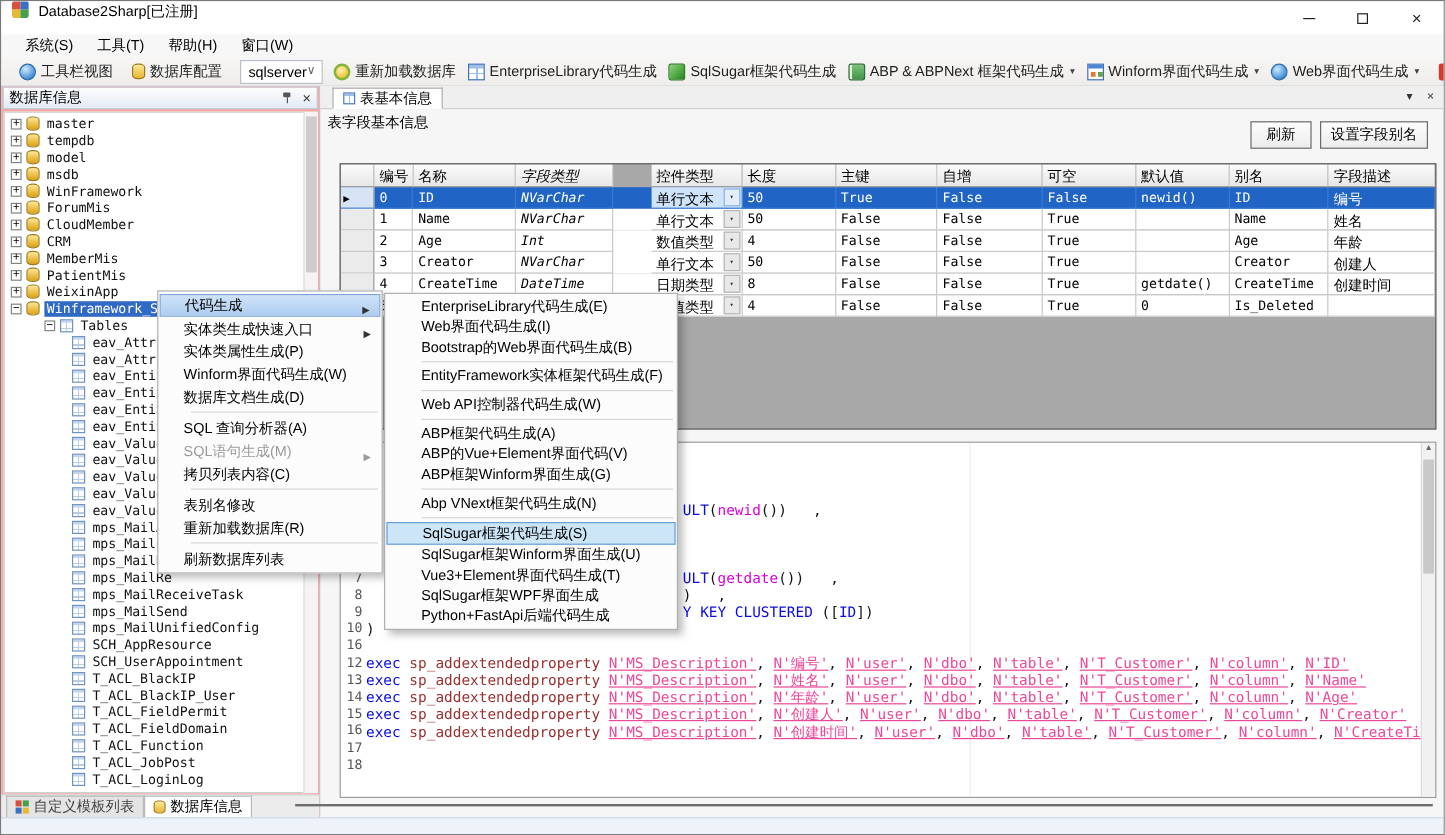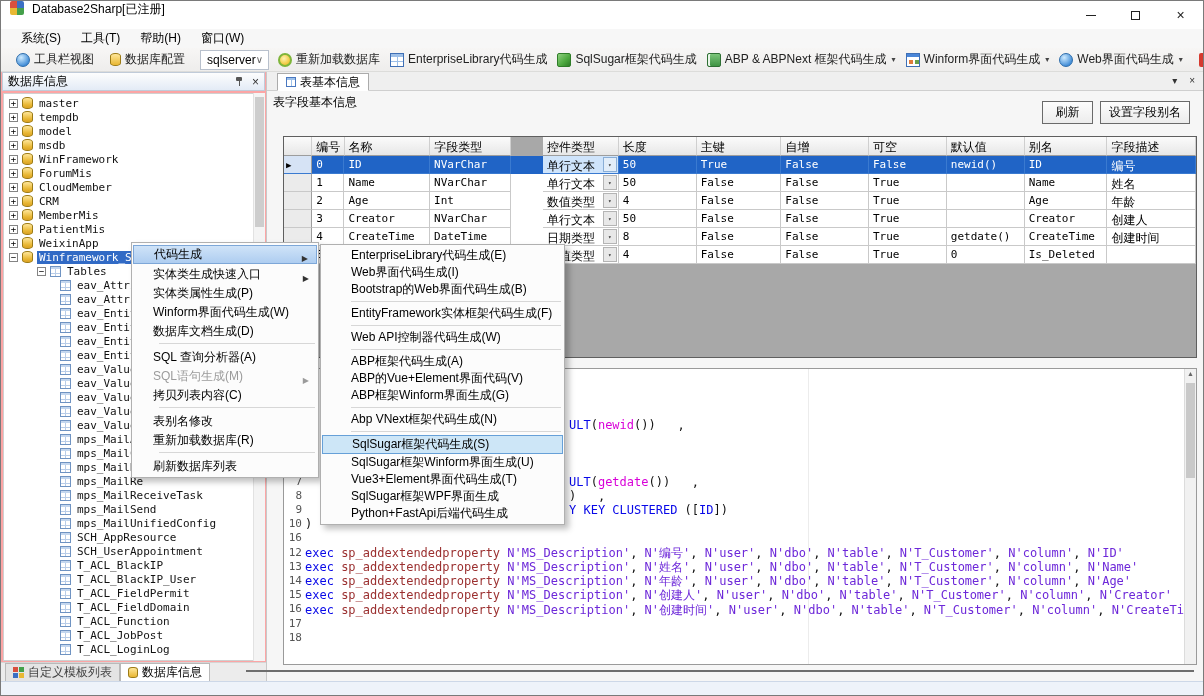--- a/index.html
+++ b/index.html
@@ -93,40 +93,40 @@
   .btn-alias{left:833px;width:90px;}
 
   
   .grid{position:absolute;left:16px;top:64px;width:914px;height:222px;background:#a8a8a8;border:1px solid #5f5f5f;overflow:hidden;}
   .ghead{display:flex;height:19px;}
   .gh{background:linear-gradient(#fbfbfb,#e7e7e7);border-right:1px solid #cfcfcf;border-bottom:1px solid #9d9d9d;
     padding:2px 0 0 4px;color:#000;white-space:nowrap;overflow:hidden;}
   .grow{display:flex;height:18px;background:#fff;}
   .gc{border-right:1px solid #c9c9c9;border-bottom:1px solid #c9c9c9;padding:2px 0 0 4px;white-space:nowrap;overflow:hidden;
     font-family:"DejaVu Sans Mono","Liberation Mono",monospace;font-size:11px;color:#000;}
-  .gh-c{width:29px;}.c-id{width:33px;}.c-name{width:88px;}.c-type{width:83px;}.c-ctrl{width:78px;position:relative;margin-left:32px;}
+  .gh-c{width:29px;}.c-id{width:33px;}.c-name{width:88px;}.c-type{width:83px;font-style:italic;}.c-ctrl{width:78px;position:relative;margin-left:32px;}
   .c-len{width:80px;}.c-pk{width:87px;}.c-inc{width:90px;}.c-nul{width:80px;}.c-def{width:80px;}.c-alias{width:85px;}.c-desc{width:91px;font-family:"Liberation Sans",sans-serif;font-size:12px;}
   .gc.gh-c{background:#ebebeb;border-right:1px solid #9d9d9d;padding-left:2px;}
   .grow-arrow{font-size:9px;color:#000;}
   .ctrl-btn{position:absolute;right:1px;top:1px;bottom:1px;width:14px;background:#e8e8e8;border:1px solid #b4b4b4;
     font-size:6px;color:#333;display:flex;align-items:center;justify-content:center;}
   .grow.sel{background:#2064C6;}
   .grow.sel .gc{color:#fff;border-right-color:#3a7ad0;border-bottom-color:#3a7ad0;}
   .grow.sel .gc.gh-c{background:#d6e3f5;border-right-color:#9d9d9d;}
   .grow.sel .c-ctrl{background:#cfe4fb;color:#000;}
   .grow.sel .ctrl-btn{background:#e2edf9;border-color:#8aaed6;color:#333;}
 
   
   .editor{position:absolute;left:16px;top:296px;width:914px;height:297px;background:#fff;border:1px solid #9a9a9a;overflow:hidden;}
   .ed-guide{position:absolute;left:524px;top:0;bottom:0;width:1px;background:#ececec;}
   .ed-lines{position:absolute;left:0;top:49px;right:12px;bottom:0;}
   .ed-line{position:absolute;left:0;right:0;height:14px;font-family:"DejaVu Sans Mono","Liberation Mono",monospace;font-size:12px;line-height:14px;white-space:pre;}
   .ed-num{position:absolute;left:1px;width:17px;text-align:right;color:#555;font-size:11px;}
   .ed-code{position:absolute;top:0;}
-  .tk-k{color:#0808e8;}.tk-f{color:#d800d8;}.tk-s{color:#6d28d9;}.tk-x{color:#9b3030;}.tk-p{color:#111;}
+  .tk-k{color:#0808e8;}.tk-f{color:#d800d8;}.tk-s{color:#ec4899;text-decoration:underline;}.tk-x{color:#9b3030;}.tk-p{color:#111;}
   .ed-scroll{position:absolute;right:0;top:0;bottom:0;width:12px;background:#f1f1f1;border-left:1px solid #dcdcdc;}
   .ed-scroll-up{position:absolute;top:1px;left:0;right:0;text-align:center;font-size:7px;color:#666;}
   .ed-thumb{position:absolute;left:1px;right:1px;top:14px;height:95px;background:#c9c9c9;}
   .hsplit{position:absolute;left:245px;top:669px;width:948px;height:2px;background:#6e6e6e;}
 
   
   .menu{position:absolute;background:#fcfcfc;border:1px solid #b0b0b0;box-shadow:4px 4px 6px rgba(0,0,0,.25);padding:2px 1px;z-index:50;}
   .menu1{left:130px;top:241px;width:188px;}
   .menu2{left:319px;top:243px;width:245px;}
   .mwrap{display:contents;}

